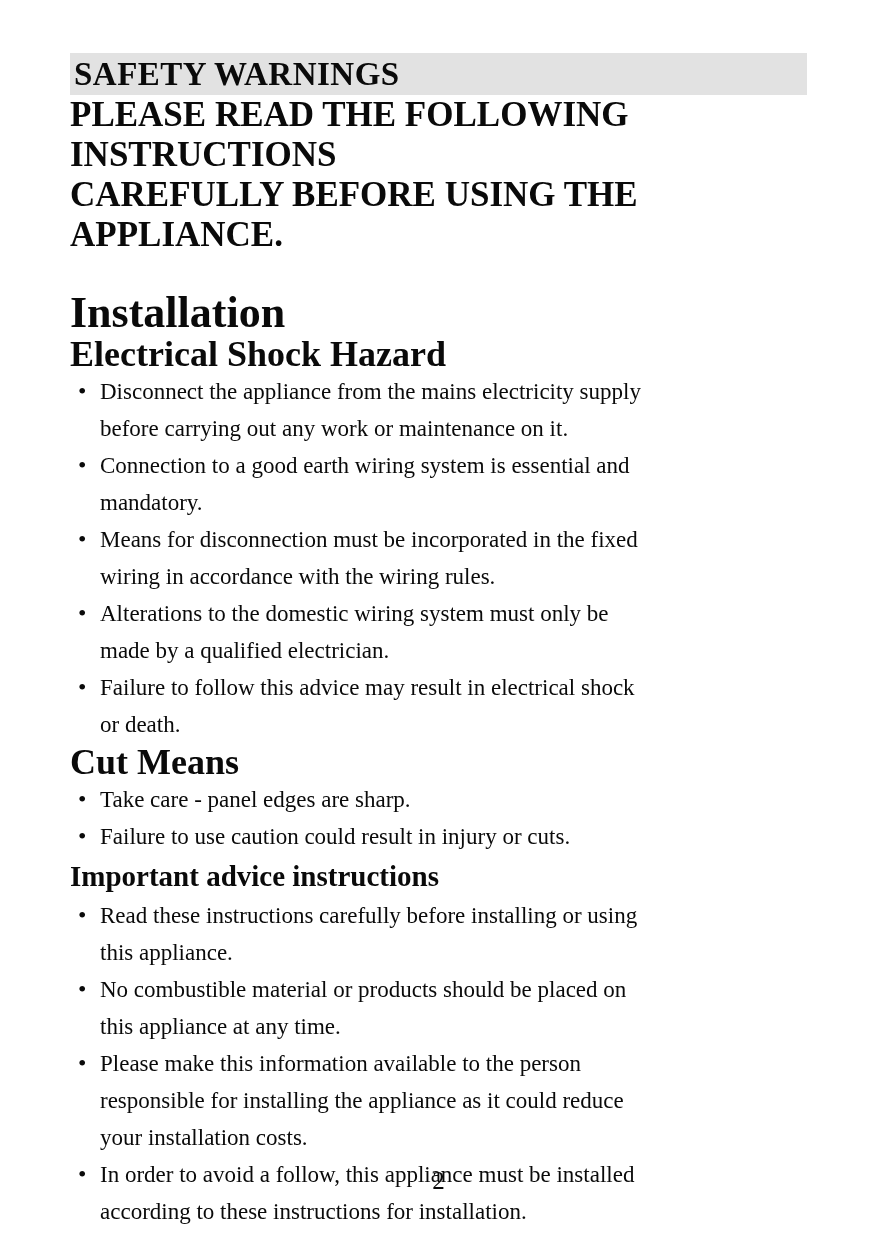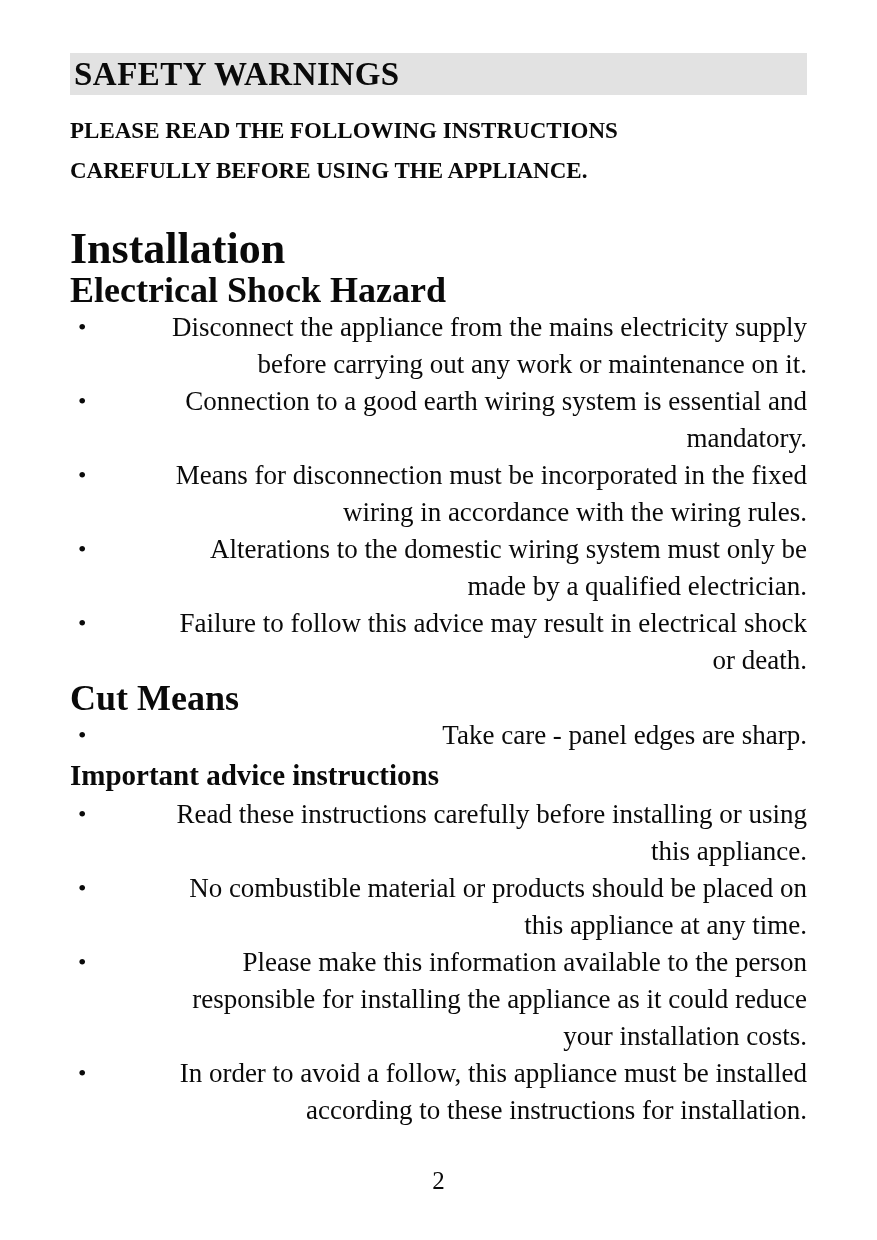--- a/index.html
+++ b/index.html
@@ -26,25 +26,25 @@
     align-items: center;
     padding-left: 4px;
   }
   .title-bar .title {
     font-size: 33px;
     font-weight: bold;
     letter-spacing: 0.5px;
     white-space: nowrap;
   }
   .intro {
-    font-size: 23px;
+    font-size: 35px;
     font-weight: bold;
     line-height: 40px;
     white-space: pre-line;
-    margin-top: 16px;
+    margin-top: 0;
   }
   .section-heading {
     font-size: 44px;
     font-weight: bold;
     line-height: 44px;
     margin-top: 36px;
   }
   .group-heading {
     font-size: 36px;
     font-weight: bold;
@@ -55,24 +55,23 @@
     line-height: 42px;
   }
   ul.bullets {
     list-style: none;
     margin: 0;
     padding: 0;
   }
   ul.bullets li {
     position: relative;
     padding-left: 30px;
-    font-size: 27px;
+    font-size: 23px;
     line-height: 37px;
     white-space: pre-line;
-    text-align: right;
   }
   ul.bullets li::before {
     content: "\2022";
     position: absolute;
     left: 8px;
     top: 0;
     font-size: 24px;
   }
   .page-number {
     position: absolute;
@@ -111,20 +110,21 @@
 made by a qualified electrician.</li>
       <li>Failure to follow this advice may result in electrical shock
 or death.</li>
     </ul>
   </div>
 
   <div class="group">
     <div class="group-heading">Cut Means</div>
     <ul class="bullets">
       <li>Take care - panel edges are sharp.</li>
+      <li>Failure to use caution could result in injury or cuts.</li>
     </ul>
   </div>
 
   <div class="group">
     <div class="group-heading large">Important advice instructions</div>
     <ul class="bullets">
       <li>Read these instructions carefully before installing or using
 this appliance.</li>
       <li>No combustible material or products should be placed on
 this appliance at any time.</li>

